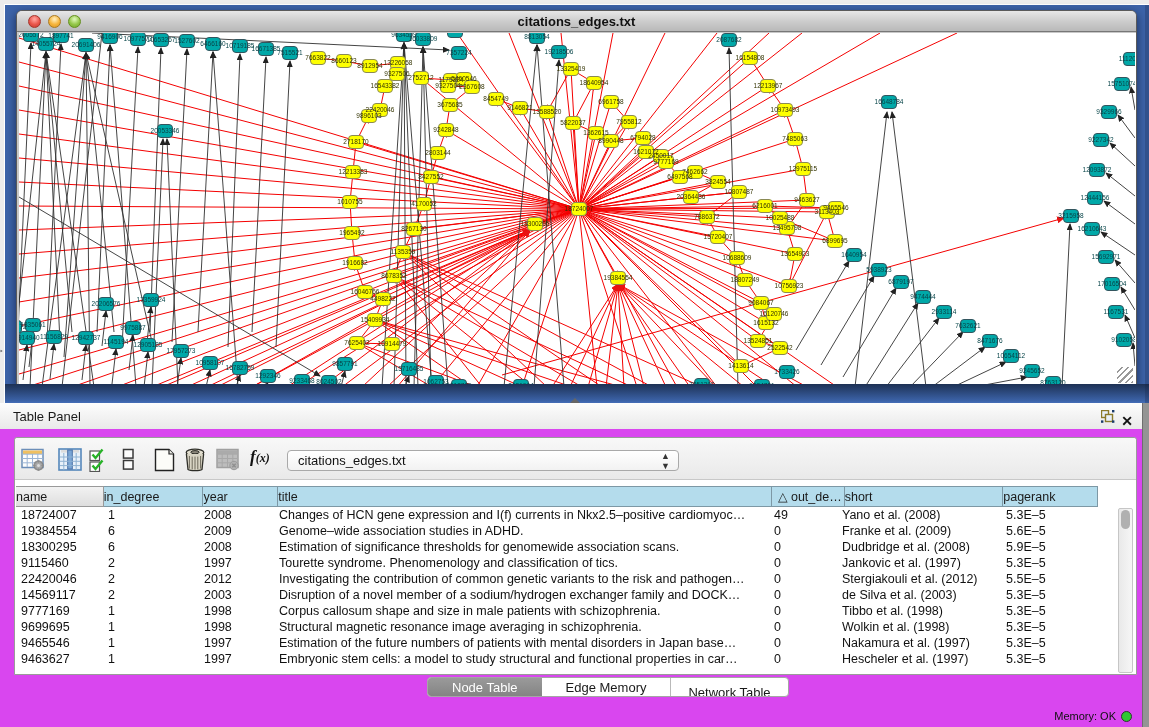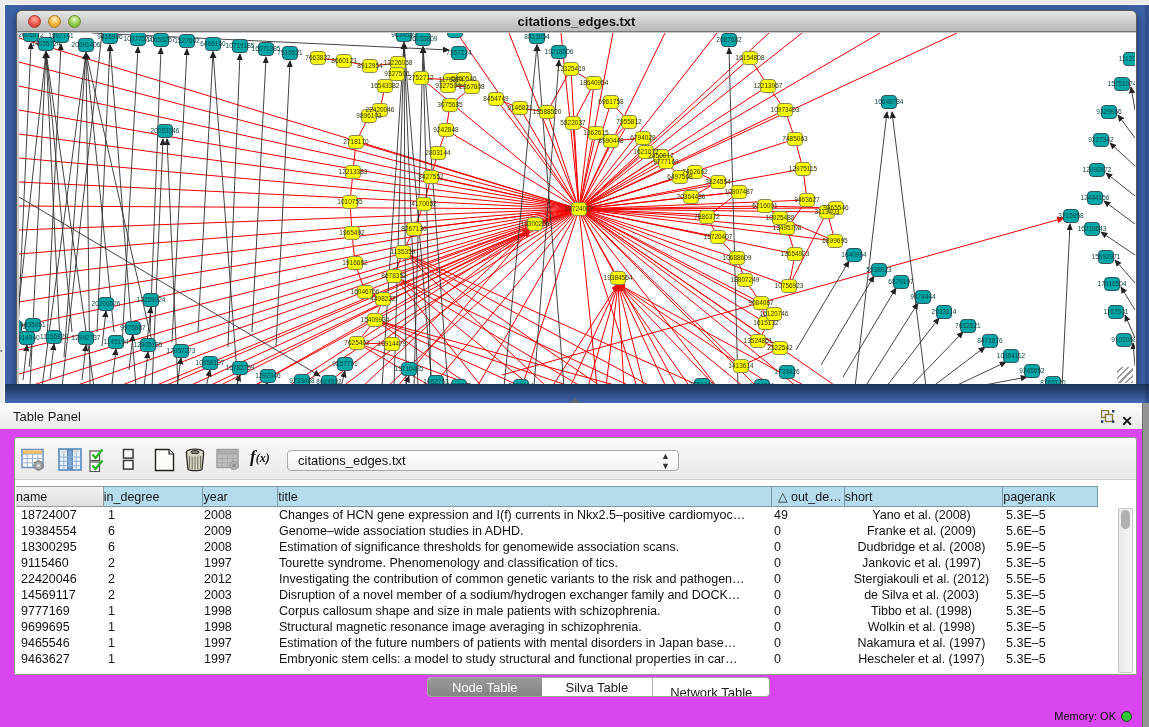--- a/index.html
+++ b/index.html
@@ -22,21 +22,21 @@
 #toolbar{position:absolute;left:0;top:0;width:100%;height:42px;background:linear-gradient(#f8f8f8,#e9e9e9);border-bottom:1px solid #c8c8c8;border-radius:3px 3px 0 0}
 .ti{position:absolute;top:10px}
 #combo{position:absolute;left:272px;top:12px;width:392px;height:21px;background:linear-gradient(#ffffff,#f2f2f2);border:1px solid #a9a9a9;border-radius:4px;font-size:13px;color:#111;line-height:19px;padding-left:10px}
 #combo .arr{position:absolute;right:8px;top:0;font-size:9px;color:#333;line-height:10px}
 #thead{position:absolute;left:1px;top:48px;height:21px;width:1082px;display:flex;font-size:12.5px;color:#1a1a1a}
 #thead div{border-right:1px solid #7d98a5;border-top:1px solid #7d98a5;border-bottom:1px solid #7d98a5;background:#b4dcec;text-align:left;line-height:20px;overflow:hidden;white-space:nowrap}
 #thead div.gray{background:linear-gradient(#f2f2f2,#dedede);border-right:1px solid #999;border-top:1px solid #999;border-bottom:1px solid #999}
 #rows{position:absolute;left:1px;top:70px;width:1103px;font-size:12.5px;color:#111}
 .r{display:flex;height:16px;line-height:15.5px;white-space:nowrap}
 .r div{overflow:hidden;padding-left:5px}
-.c0{width:87px}.c1{width:96px}.c2{width:75px}.c3{width:495px}.c4{width:73px}.c5{width:159px;text-align:center;padding-left:0!important}.c6{width:95px}
+.c0{width:87px}.c1{width:96px}.c2{width:75px}.c3{width:495px}.c4{width:73px}.c5{width:159px;text-align:left;padding-left:0!important}.c6{width:95px}
 #vscroll{position:absolute;right:3px;top:70px;width:15px;height:165px;background:linear-gradient(90deg,#e9e9e9,#f6f6f6);border:1px solid #c6c6c6;border-radius:2px}
 #vthumb{position:absolute;left:2px;top:1px;width:9px;height:19px;background:#b0b0b0;border-radius:5px}
 #tabs{position:absolute;left:427px;top:274px;height:20px;display:flex;border:1px solid #a5a5a5;border-radius:4px;overflow:hidden;background:#fff;font-size:13px}
 #tabs div{padding:0 24px;line-height:20px;color:#1a1a1a}
 #tabs .sel{background:linear-gradient(#9a9a9a,#848484);color:#fff}
 #tabs .sep{padding:0;width:1px;background:#b9b9b9}
 #status{position:absolute;right:10px;bottom:5px;font-size:11px;color:#111}
 #memdot{display:inline-block;width:11px;height:11px;border-radius:50%;background:#2fc832;border:1px solid #333;vertical-align:-2px;margin-left:5px}
 #rightstrip2{position:absolute;right:0;top:403px;width:7px;height:324px;background:#949494;border-left:1px solid #6e6e6e}
 #leftnotch{position:absolute;left:0;top:345px;width:4px;height:10px;font-size:8px;color:#555}
@@ -790,21 +790,21 @@
           <div class="c5">Hescheler et al. (1997)</div>
           <div class="c6">5.3E–5</div>
         </div>
     </div>
     <div id="vscroll">
         <div id="vthumb"></div>
       </div>
   </div>
   <div id="tabs">
       <div class="sel">Node Table</div>
-      <div>Silva Table</div>
+      <div>Edge Memory</div>
       <div class="sep"></div>
       <div style="padding:5px 17px">Network Table</div>
     </div>
   <div id="status">Memory: OK<span id="memdot"></span></div>
 </div>
 
 <div id="rightstrip2"></div>
 <div id="leftnotch">‣</div>
 
 </body></html>

